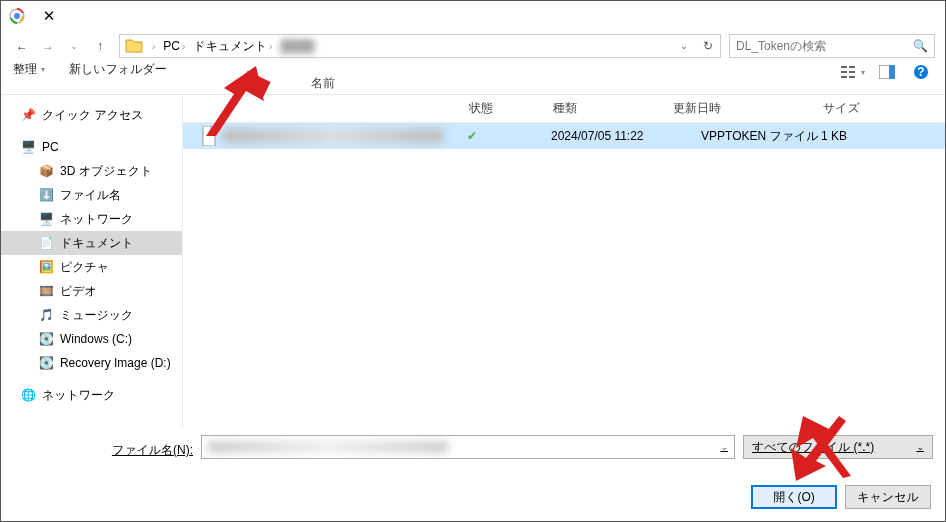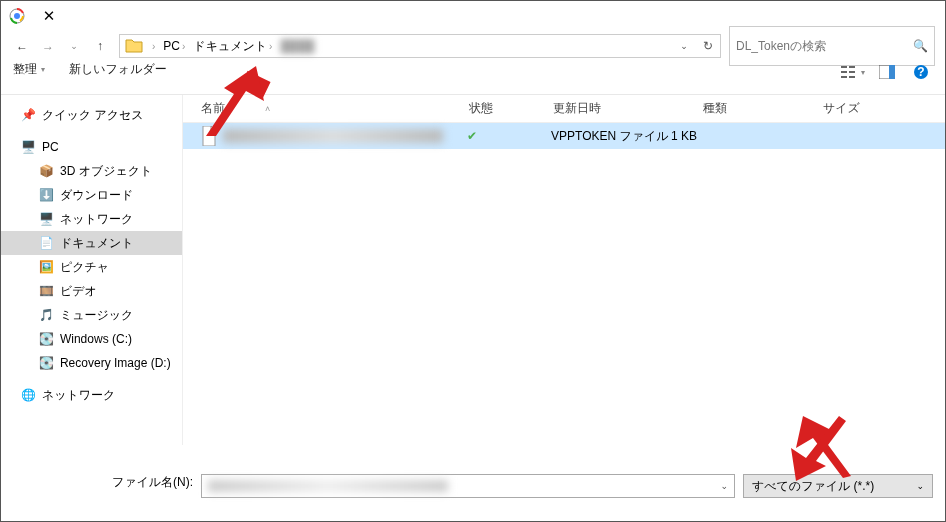--- a/index.html
+++ b/index.html
@@ -13,50 +13,50 @@
 .navrow { height: 30px; display: flex; align-items: center; padding: 0 10px; gap: 4px; }
 .navrow .navbtn { width: 22px; height: 22px; display: flex; align-items: center; justify-content: center; color: #888; }
 .navrow .navbtn.enabled { color: #333; }
 .addr { flex: 1; height: 24px; border: 1px solid #ccc; display: flex; align-items: center; margin: 0 4px; }
 .folder-icon { width: 20px; height: 20px; margin: 0 4px; }
 .crumb { display: flex; align-items: center; gap: 2px; padding: 0 4px; }
 .crumb .sep { color: #999; font-size: 10px; }
 .crumb-blur { filter: blur(3px); color: #aaa; }
 .addr-right { margin-left: auto; display: flex; align-items: center; }
 .addr-right .btn { width: 24px; height: 22px; display: flex; align-items: center; justify-content: center; color: #555; }
-.search { width: 206px; height: 40px; border: 1px solid #ccc; display: flex; align-items: center; padding: 0 6px; color: #777; }
+.search { width: 206px; height: 24px; border: 1px solid #ccc; display: flex; align-items: center; padding: 0 6px; color: #777; }
 .search .sicon { margin-left: auto; }
 
 .toolbar { height: 34px; display: flex; align-items: flex-start; padding: 0 12px; border-bottom: 1px solid #e8e8e8; }
 .toolbar .menu { margin-right: 24px; color: #1a1a1a; display: flex; align-items: center; gap: 4px; }
 .toolbar .right { margin-left: auto; display: flex; align-items: center; gap: 10px; }
 .tbtn { width: 24px; height: 22px; display: flex; align-items: center; justify-content: center; }
 
 .body { display: flex; height: 350px; }
 .sidebar { width: 182px; border-right: 1px solid #eee; padding-top: 8px; overflow: hidden; }
 .sitem { height: 24px; display: flex; align-items: center; padding-left: 20px; gap: 6px; }
 .sitem.child { padding-left: 38px; }
 .sitem.selected { background: #d8d8d8; }
 
 .filepane { flex: 1; }
 .fheader { height: 28px; display: flex; align-items: center; border-bottom: 1px solid #eee; padding-left: 18px; }
 .fheader .col { color: #444; }
-.col-name { width: 244px; display:flex; align-items:center; gap:40px;}
+.col-name { width: 244px; display:flex; align-items:center; gap:40px;flex-direction:column;}
 .col-status { width: 84px; margin-left: 24px; }
 .col-date { width: 150px; }
 .col-type { width: 120px; }
 .col-size { width: 80px; text-align: left; padding-right: 14px; }
 .frow { height: 26px; display: flex; align-items: center; padding-left: 18px; background: #cce8ff; }
 .frow .ficon { width: 16px; height: 20px; margin-right: 6px; }
 .fname-blur { filter: blur(4px); color:#999; width: 220px; height: 14px; background: linear-gradient(90deg,#bbb,#ddd,#bbb); }
 .frow .cell { }
 .green-check { color: #4caf50; font-size: 12px; }
 
 .bottom { position: absolute; bottom: 0; left: 0; right: 0; padding: 8px 12px 12px; background:#fff;}
-.fnrow { display: flex; align-items: flex-start; gap: 8px; margin-bottom: 11px; }
+.fnrow { display: flex; align-items: flex-end; gap: 8px; margin-bottom: 26px; text-decoration: underline; }
 .fnrow label { width: 180px; text-align: right; }
 .fnselect { flex: 1; height: 24px; border: 1px solid #aaa; background: #fff; display: flex; align-items: center; padding: 0 6px; }
 .fnblur { filter: blur(4px); color:#aaa; width: 240px; height: 12px; background: linear-gradient(90deg,#ccc,#eee,#ccc); }
 .fnselect .dd { margin-left: auto; color: #555; }
 .filt { width: 190px; height: 24px; border: 1px solid #aaa; background: #e5e5e5; display: flex; align-items: center; padding: 0 8px; }
 .filt .dd { margin-left:auto; }
 .btnrow { display: flex; justify-content: flex-end; gap: 8px; padding-right: 2px; }
 .btn-open { width: 86px; height: 24px; border: 2px solid #0078d7; background: #e1eefb; display:flex; align-items:center; justify-content:center;}
 .btn-cancel { width: 86px; height: 24px; border: 1px solid #aaa; background: #e5e5e5; display:flex; align-items:center; justify-content:center;}
 
@@ -156,21 +156,21 @@
     <div class="sitem">
       <span>🖥️</span>
       <span>PC</span>
     </div>
     <div class="sitem child">
         <span>📦</span>
         <span>3D オブジェクト</span>
       </div>
     <div class="sitem child">
         <span>⬇️</span>
-        <span>ダウンロード</span>
+        <span>ファイル名</span>
       </div>
     <div class="sitem child">
         <span>🖥️</span>
         <span>ネットワーク</span>
       </div>
     <div class="sitem child selected">
         <span>📄</span>
         <span>ドキュメント</span>
       </div>
     <div class="sitem child">
@@ -200,49 +200,58 @@
       </div>
   </div>
 
   <div class="filepane">
     <div class="fheader">
       <span class="col col-name">
           <span>名前</span>
           <span style="color:#999;font-size:9px;">˄</span>
         </span>
       <span class="col col-status">状態</span>
+      <span class="col col-type">種類</span>
       <span class="col col-date">更新日時</span>
-      <span class="col col-type">種類</span>
       <span class="col col-size">サイズ</span>
     </div>
     <div class="frow">
       <span class="ficon"><svg viewBox="0 0 16 20">
             <path d="M2 0h8l4 4v16H2z" fill="#fff" stroke="#999"></path>
             <path d="M10 0v4h4" fill="none" stroke="#999"></path>
           </svg></span>
       <span class="fname-blur"></span>
       <span class="cell col-status"><span class="green-check">✔</span></span>
+      <span class="cell col-date">2024/07/05 11:22</span>
       <span class="cell col-type">VPPTOKEN ファイル</span>
       <span class="cell col-size">1 KB</span>
     </div>
   </div>
 </div>
 
 <div class="bottom">
   <div class="fnrow">
     <label>ファイル名(N):</label>
     <div class="fnselect">
       <span class="fnblur"></span>
       <span class="dd" style="font-size:9px;">⌄</span>
     </div>
     <div class="filt">
       <span>すべてのファイル (*.*)</span>
       <span class="dd" style="font-size:9px;">⌄</span>
     </div>
   </div>
+  <div class="btnrow">
+    <div class="btn-open">
+        <span>開く(O)</span>
+      </div>
+    <div class="btn-cancel">
+        <span>キャンセル</span>
+      </div>
+  </div>
 </div>
 
 <div class="arrow" style="left:205px; top:65px;">
   <svg width="80" height="80">
       <polygon points="10,65 40,20 55,30 60,12 35,5 40,20 10,65" fill="#d82020" transform="rotate(10 40 40)"></polygon>
       <polygon points="0,70 28,28 18,22 50,0 58,35 40,25 10,70" fill="#d82020"></polygon>
     </svg>
 </div>
 <div class="arrow" style="left:790px; top:415px;">
   <svg width="70" height="70">

